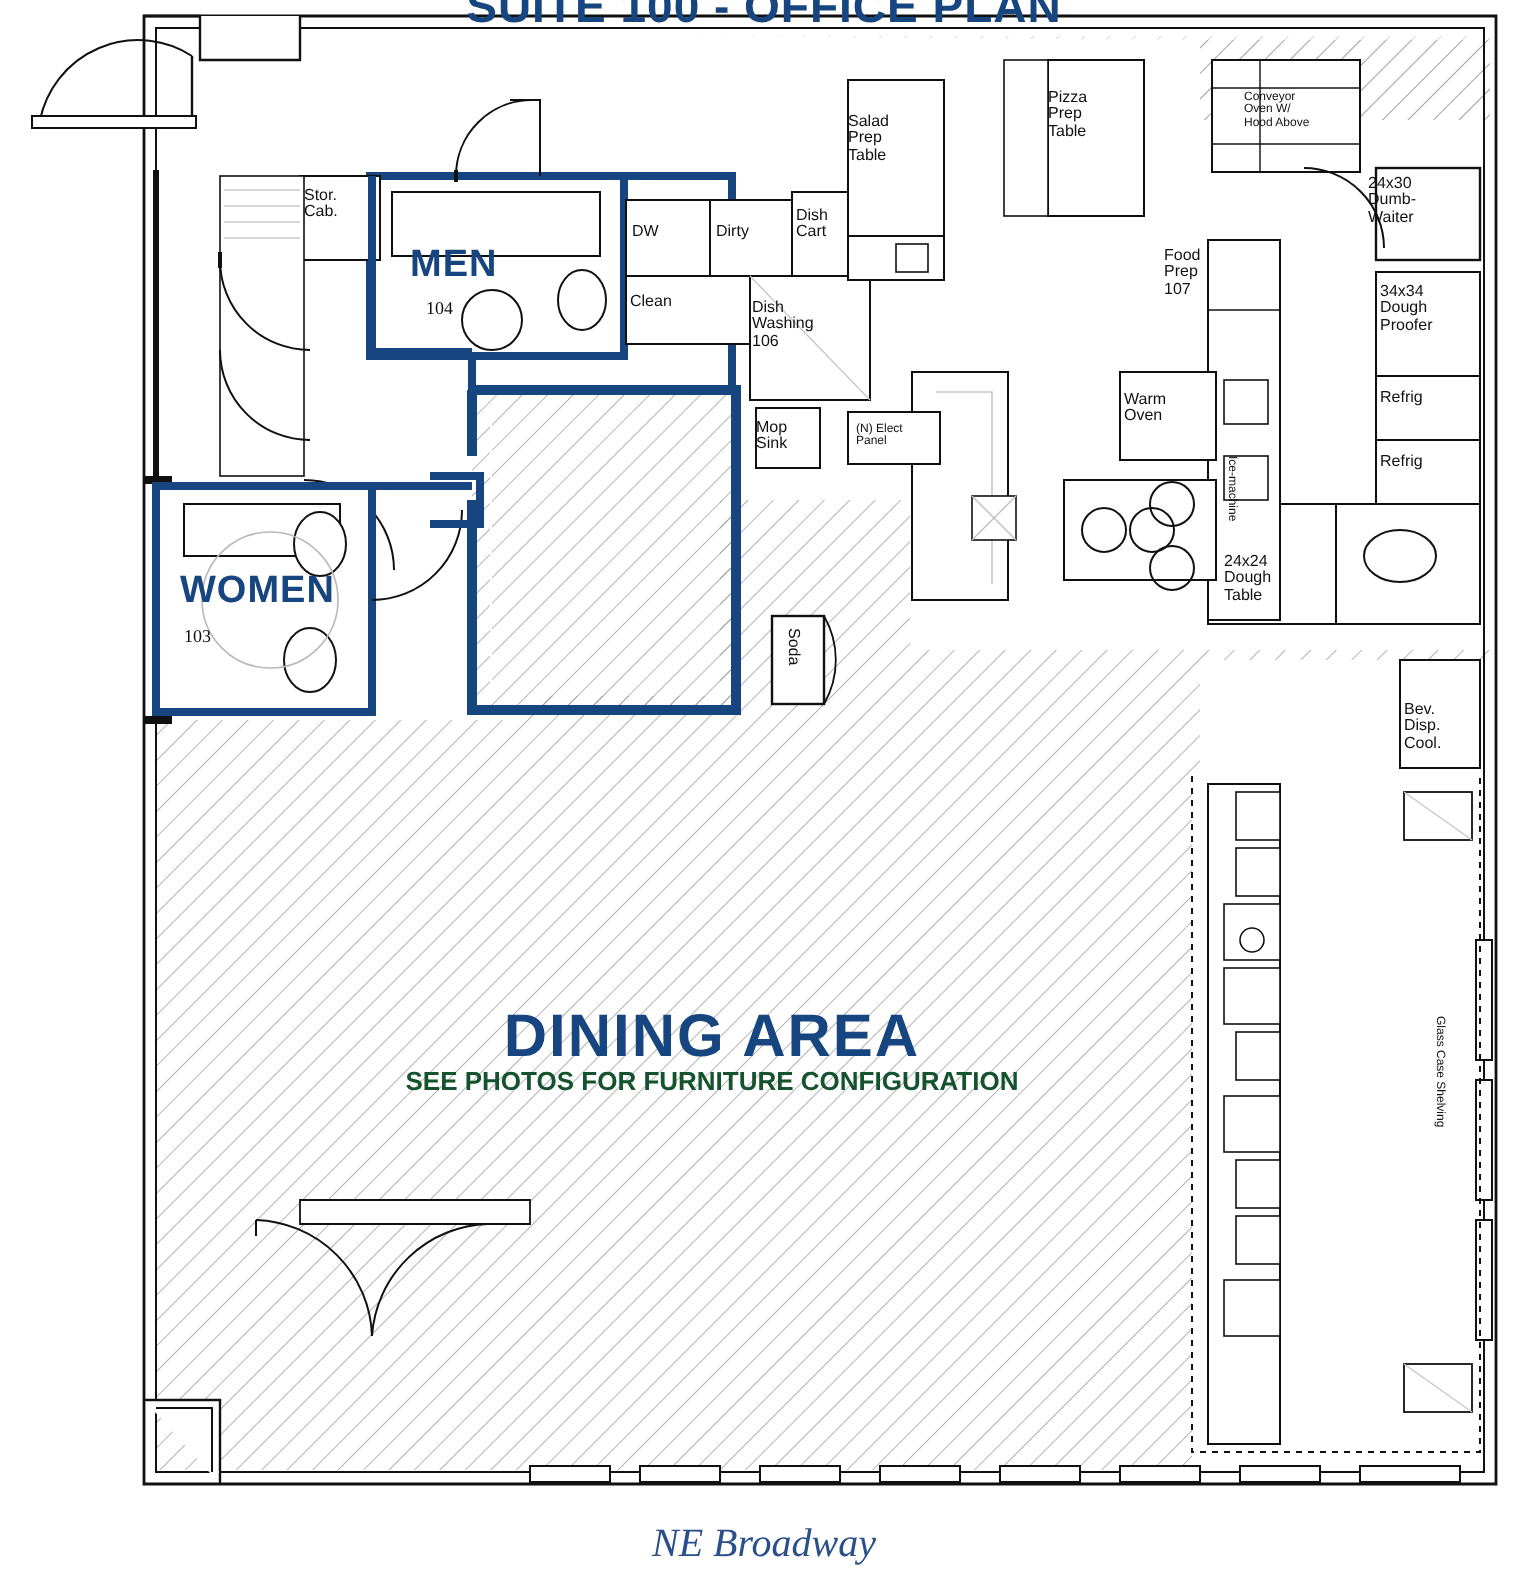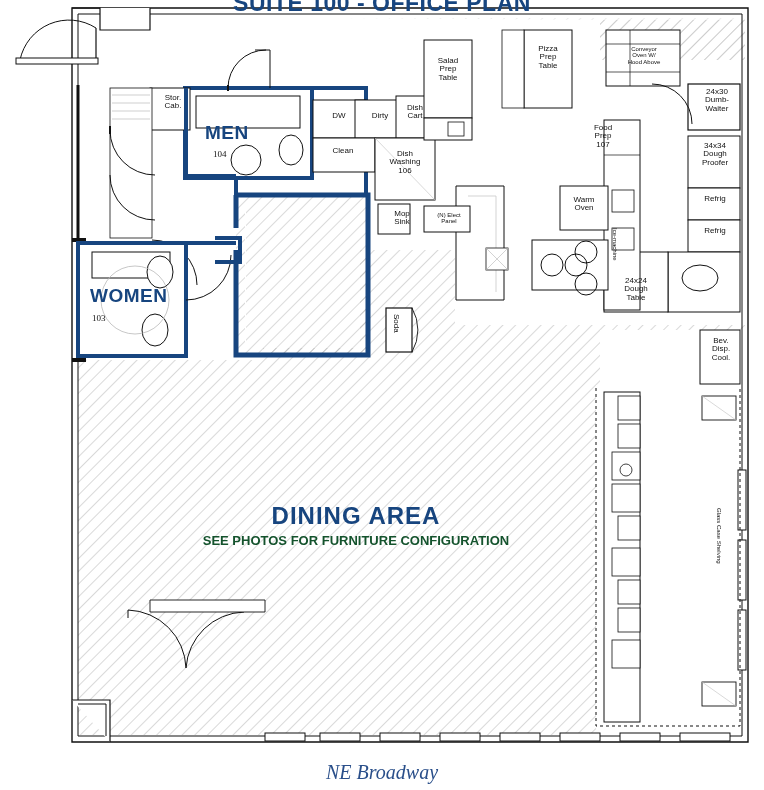--- a/index.html
+++ b/index.html
@@ -31,21 +31,21 @@
     font-style:italic;
     font-family:"Liberation Serif", serif;
     margin-top:28px;
   }
 
   .lbl{
     position:absolute;
     color:#111;
     font-size:8px;
     line-height:1.05;
-    text-align:center;
+    text-align:left;
     font-family:"Liberation Sans", sans-serif;
     white-space:pre-line;
     pointer-events:none;
   }
   .lbl.tiny{font-size:6px;}
   .lbl.vert{
     writing-mode:vertical-rl;
     text-orientation:mixed;
     white-space:nowrap;
   }
@@ -60,21 +60,21 @@
   .roomnum{
     position:absolute;
     color:#111;
     font-size:9px;
     font-family:Liberation Serif, serif;
   }
   .dining{
     position:absolute;
     color:#17457f;
     font-weight:bold;
-    font-size:24px;
+    font-size:30px;
     letter-spacing:1px;
     text-align:center;
     font-family:"Liberation Sans", sans-serif;
   }
   .diningsub{
     position:absolute;
     color:#14532d;
     font-weight:bold;
     font-size:13px;
     text-align:center;
@@ -313,21 +313,21 @@
 <div class="lbl" style="left:690px;top:142px;width:50px;">34x34
 Dough
 Proofer</div>
 <div class="lbl" style="left:690px;top:195px;width:50px;">Refrig</div>
 <div class="lbl" style="left:690px;top:227px;width:50px;">Refrig</div>
 <div class="lbl" style="left:562px;top:196px;width:44px;">Warm
 Oven</div>
 <div class="lbl" style="left:612px;top:277px;width:48px;">24x24
 Dough
 Table</div>
-<div class="lbl" style="left:702px;top:337px;width:38px;">Bev.
+<div class="lbl" style="left:702px;top:351px;width:38px;">Bev.
 Disp.
 Cool.</div>
 <div class="lbl" style="left:378px;top:210px;width:48px;">Mop
 Sink</div>
 <div class="lbl tiny" style="left:428px;top:212px;width:42px;">(N) Elect
 Panel</div>
 <div class="lbl vert" style="left:392px;top:314px;">Soda</div>
 <div class="lbl vert tiny" style="left:716px;top:508px;">Glass Case Shelving</div>
 <div class="lbl vert tiny" style="left:612px;top:228px;">Ice-machine</div>
 

